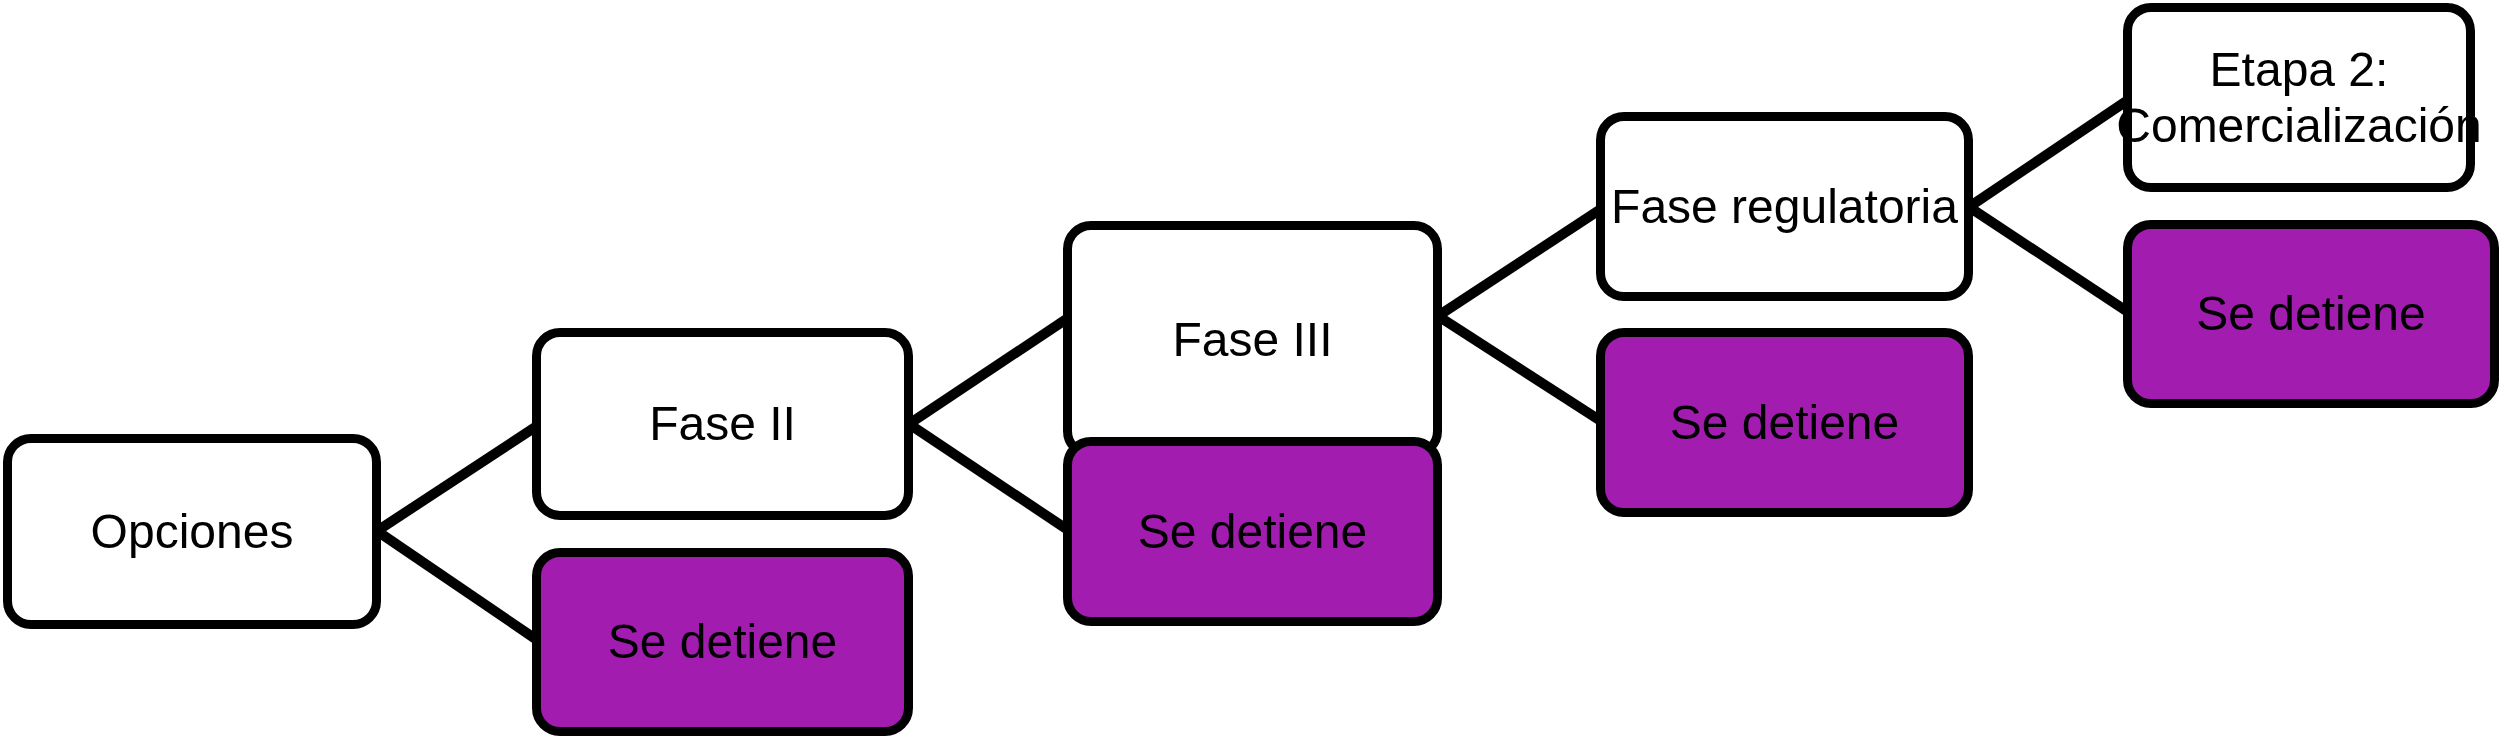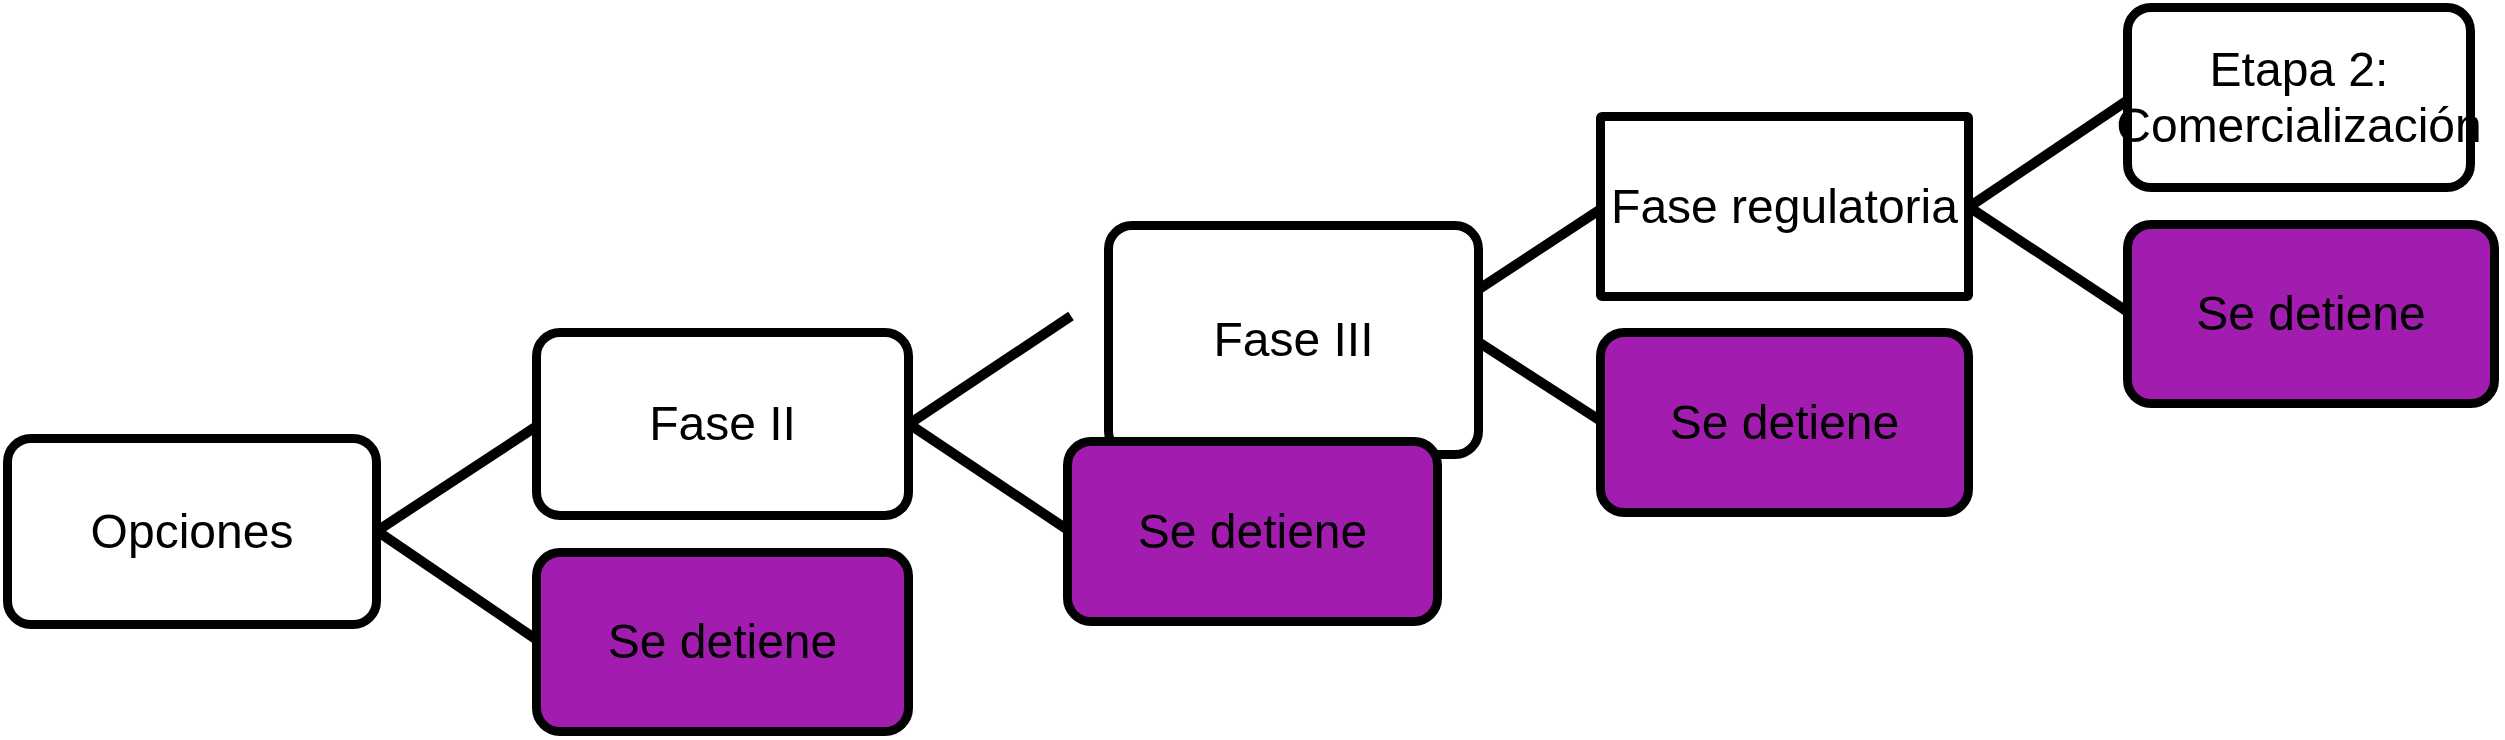--- a/index.html
+++ b/index.html
@@ -40,23 +40,23 @@
     font-size: 48px;
     line-height: 1.15;
   }
   .node.stop {
     background: #a21caf;
   }
   
   .n-opciones          { left: 3px;    top: 434px; width: 378px; height: 195px; }
   .n-fase2             { left: 532px;  top: 328px; width: 381px; height: 192px; text-align: center; }
   .n-fase2-stop        { left: 532px;  top: 548px; width: 381px; height: 188px; }
-  .n-fase3             { left: 1063px; top: 221px; width: 379px; height: 238px; margin-left: 41px; }
+  .n-fase3             { left: 1063px; top: 221px; width: 379px; height: 238px; }
   .n-fase3-stop        { left: 1063px; top: 437px; width: 379px; height: 189px; }
-  .n-regulatoria       { left: 1596px; top: 112px; width: 377px; height: 189px; border-radius: 6px; }
+  .n-regulatoria       { left: 1596px; top: 112px; width: 377px; height: 189px; }
   .n-regulatoria-stop  { left: 1596px; top: 328px; width: 377px; height: 189px; }
   .n-etapa2            { left: 2123px; top: 3px;   width: 352px; height: 189px; }
   .n-etapa2-stop       { left: 2123px; top: 220px; width: 376px; height: 188px; }
 </style>
 </head>
 <body>
 
 <div class="canvas">
 
   <svg class="edges-svg" viewBox="0 0 2505 740" xmlns="http://www.w3.org/2000/svg">

